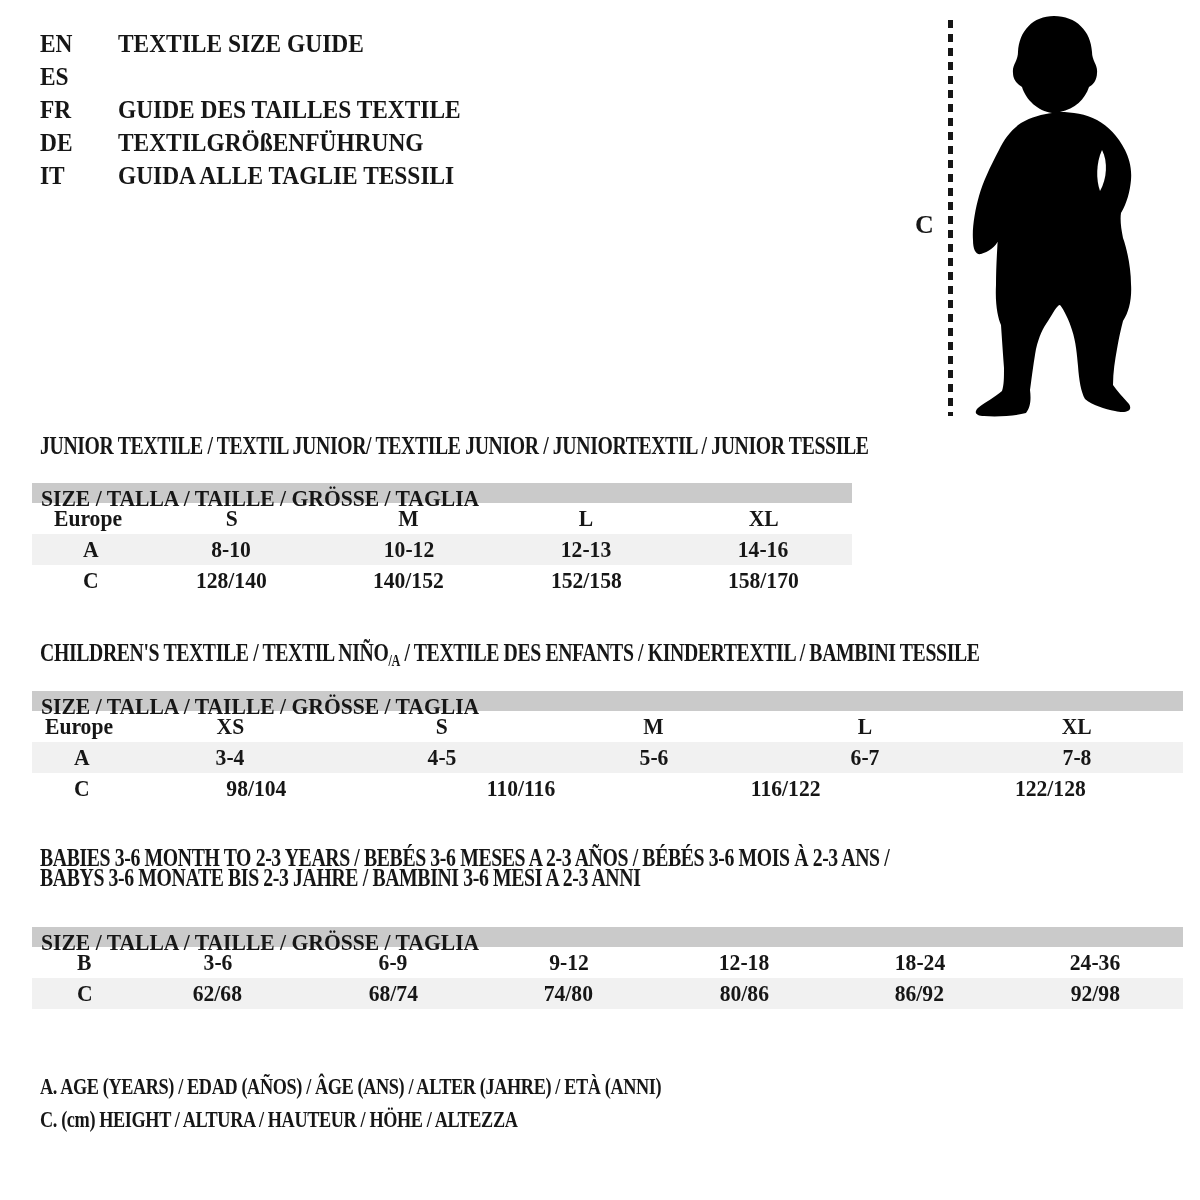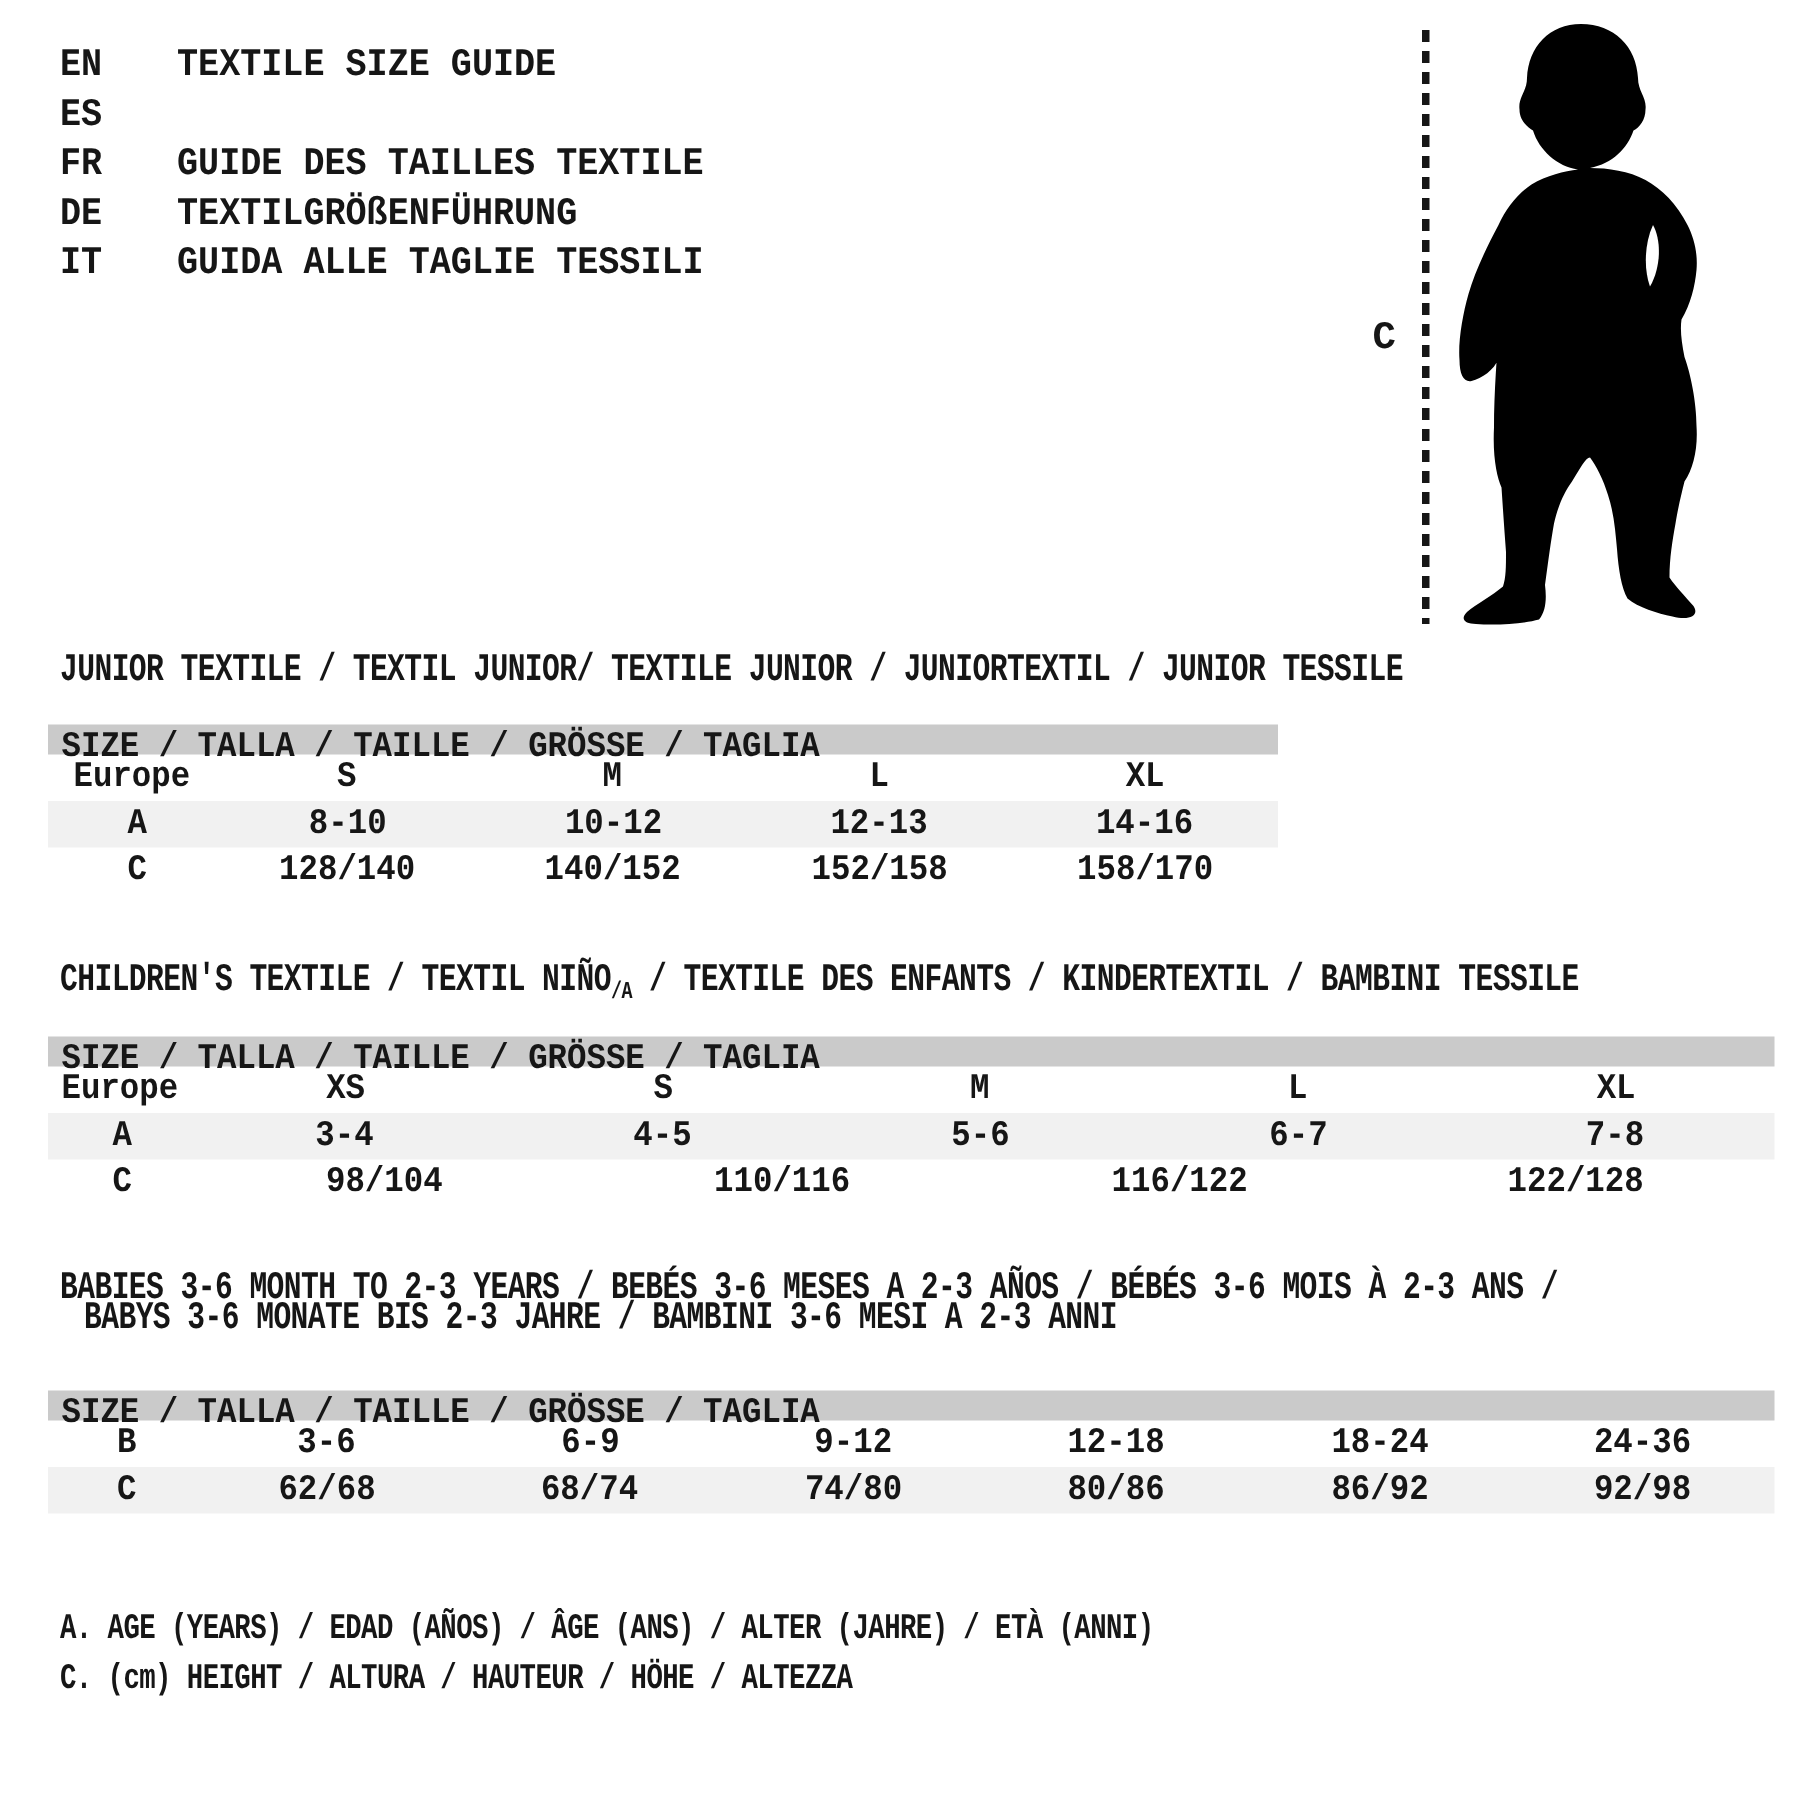--- a/index.html
+++ b/index.html
@@ -1,17 +1,17 @@
 <!DOCTYPE html>
 <html style="--color-text: #161616; --color-bar: #cacaca; --color-row_alt: #f1f1f1; --color-silhouette: #000000;"><head>
 <meta charset="utf-8">
 <style>
   html,body{margin:0;padding:0;background:#fff;}
   #page{position:relative;width:1200px;height:1200px;background:#fff;overflow:hidden;
-        font-family:Liberation Mono, monospace;color:var(--color-text,#161616);}
+        font-family:Liberation Serif, serif;color:var(--color-text,#161616);}
   .abs{position:absolute;}
   
   .cond{display:inline-block;transform:scaleX(0.9);transform-origin:50% 50%;white-space:nowrap;}
   .cond-l{display:inline-block;transform:scaleX(0.9);transform-origin:0 50%;white-space:nowrap;}
   .cond-t{display:inline-block;transform:scaleX(0.76);transform-origin:0 50%;white-space:nowrap;letter-spacing:-0.5px;}
   
   .lang-row{display:flex;line-height:33px;font-size:26px;font-weight:bold;}
   .lang-code{width:78px;flex:0 0 78px;}
   
   .sec-title{font-size:26px;font-weight:bold;line-height:30px;white-space:nowrap;}
@@ -169,21 +169,21 @@
       <span class="tcell"><span class="cond">98/104</span></span>
       <span class="tcell"><span class="cond">110/116</span></span>
       <span class="tcell"><span class="cond">116/122</span></span>
       <span class="tcell"><span class="cond">122/128</span></span>
     </div>
   </div>
 
   <div class="abs sec-title" style="left:40px;top:843px;">
     <span class="cond-t">BABIES 3-6 MONTH TO 2-3 YEARS / BEBÉS 3-6 MESES A 2-3 AÑOS / BÉBÉS 3-6 MOIS À 2-3 ANS /</span>
   </div>
-  <div class="abs sec-title" style="left:40px;top:863px;margin-left:16px;">
+  <div class="abs sec-title" style="left:40px;top:863px;">
     <span class="cond-t">BABYS 3-6 MONATE BIS 2-3 JAHRE / BAMBINI 3-6 MESI A 2-3 ANNI</span>
   </div>
   <div class="stable t-baby" style="left:32px;top:927px;width:1151px;">
     <div class="size-bar">
       <span class="cond-l">SIZE / TALLA / TAILLE / GRÖSSE / TAGLIA</span>
     </div>
     <div class="trow">
       <span class="tlabel"><span class="cond-l">B</span></span>
       <span class="tcell"><span class="cond">3-6</span></span>
       <span class="tcell"><span class="cond">6-9</span></span>

